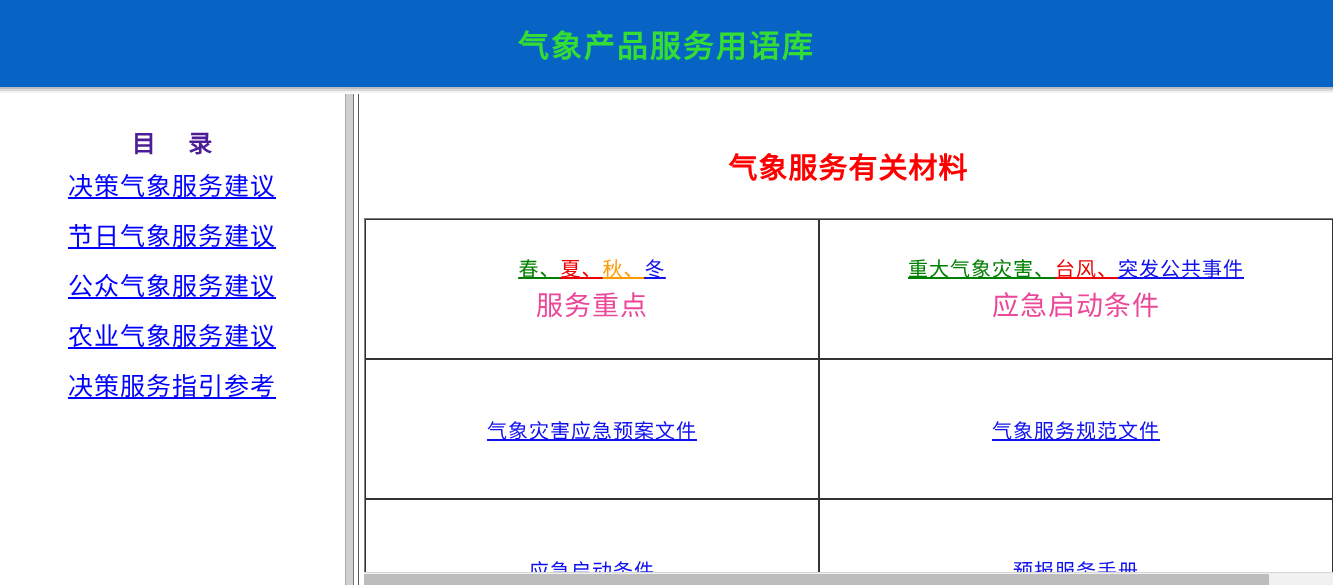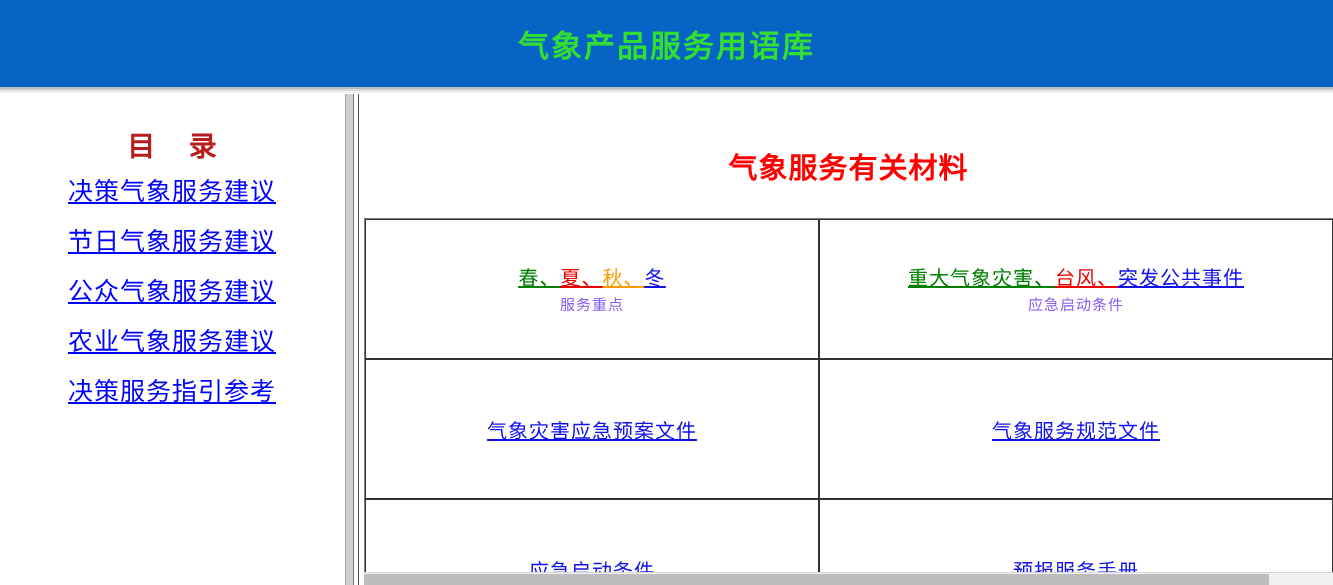--- a/index.html
+++ b/index.html
@@ -81,22 +81,22 @@
     left: 0;
     top: 0;
     width: 344px;
     height: 491px;
     background: #ffffff;
     overflow: hidden;
     text-align: center;
   }
   .toc-heading {
     margin: 30px 0 4px 0;
-    color: #b91c1c;
-    font-size: 28px;
+    color: #4c1d95;
+    font-size: 24px;
     font-weight: bold;
     letter-spacing: 12px;
     font-family: "DejaVu Sans", sans-serif;
     text-indent: 12px;
   }
   .toc-list {
     list-style: none;
     margin: 0;
     padding: 0;
   }
@@ -193,23 +193,23 @@
     white-space: nowrap;
   }
   .cell-link {
     font-size: 20px;
     font-family: "DejaVu Serif", serif;
     text-decoration: underline;
     cursor: pointer;
     letter-spacing: 1px;
   }
   .cell-sub {
-    font-size: 15px;
+    font-size: 27px;
     font-family: "DejaVu Serif", serif;
-    color: #8b5cf6;
+    color: #ec4899;
     letter-spacing: 1px;
     margin-top: 0;
     display: block;
   }
   .seg { text-decoration: underline; }
   .seg-green  { color: #008000; }
   .seg-red    { color: #ee0000; }
   .seg-orange { color: #ff9900; }
   .seg-blue   { color: #1111ee; }
 

